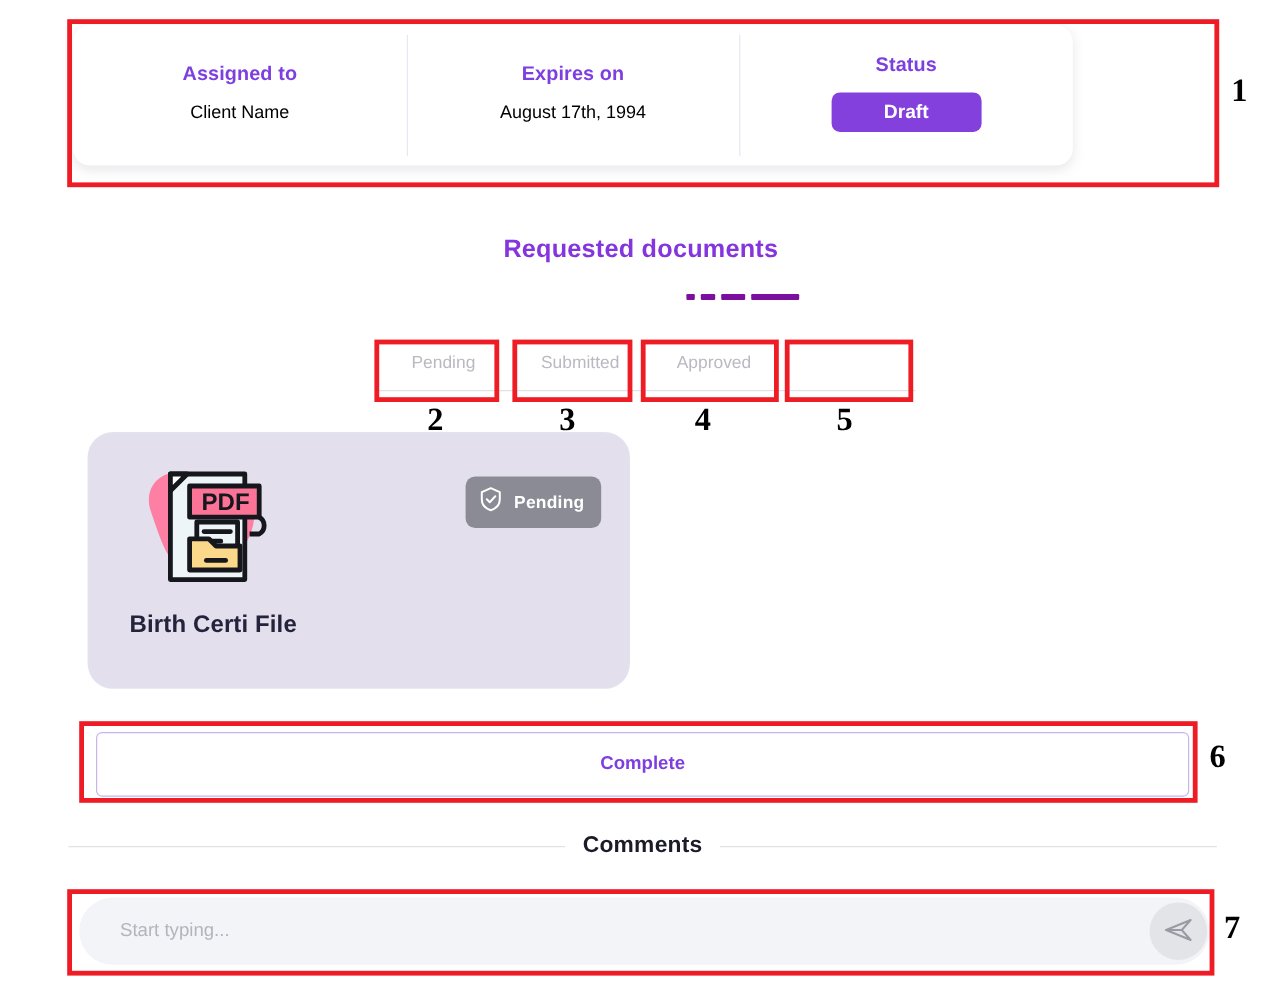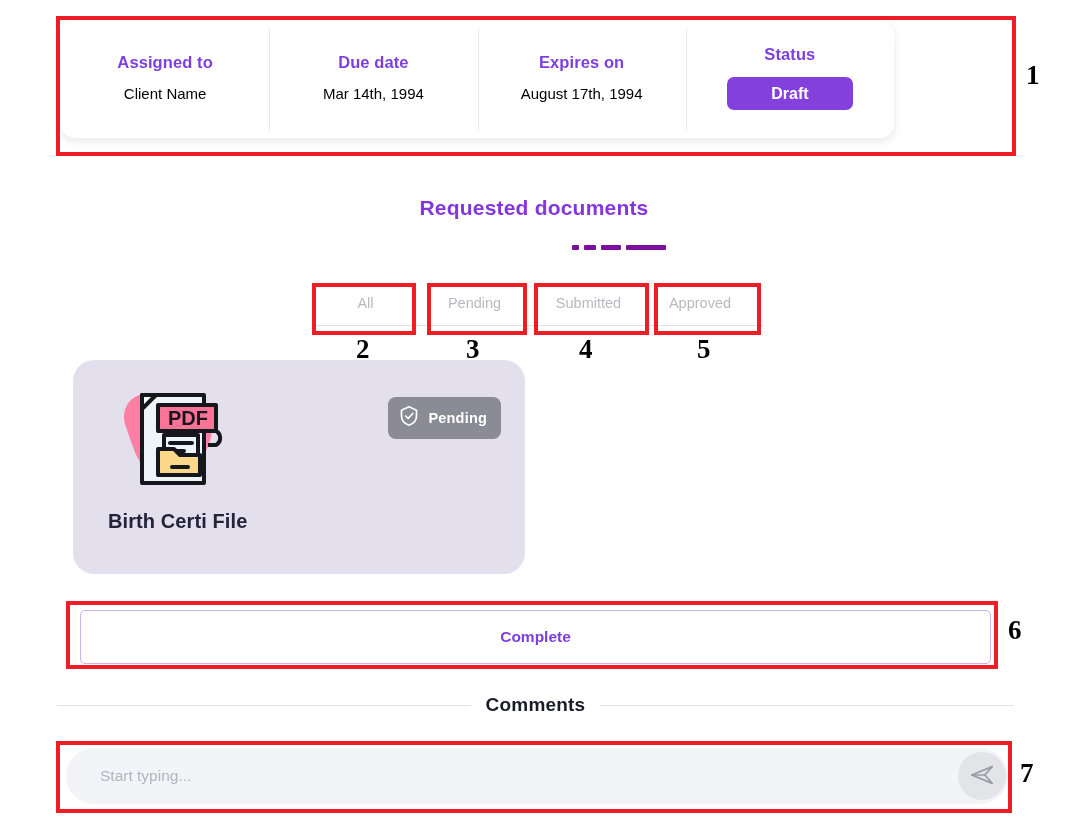--- a/index.html
+++ b/index.html
@@ -272,24 +272,20 @@
 </head>
 <body>
 
 <div class="info-card">
 
   <div class="info-col">
     <div class="info-label">Assigned to</div>
     <div class="info-value">Client Name</div>
   </div>
 
-  <div class="info-col">
-    <div class="info-label">Due date</div>
-    <div class="info-value">Mar 14th, 1994</div>
-  </div>
 
   <div class="info-col">
     <div class="info-label">Expires on</div>
     <div class="info-value">August 17th, 1994</div>
   </div>
 
   <div class="info-col">
     <div class="info-label">Status</div>
     <div class="status-badge">Draft</div>
   </div>
@@ -300,21 +296,20 @@
   <div class="section-title">Requested documents</div>
   <div class="title-dashes">
     <i class="d1"></i>
       <i class="d2"></i>
       <i class="d3"></i>
       <i class="d4"></i>
   </div>
 </div>
 
 <div class="tabs">
-  <button class="tab tab-all">All</button>
   <button class="tab tab-pending">Pending</button>
   <button class="tab tab-submitted">Submitted</button>
   <button class="tab tab-approved">Approved</button>
 </div>
 
 <div class="doc-card">
 
   <div class="doc-icon">
     <svg viewBox="0 0 120 110" width="120" height="110" aria-hidden="true">
 

